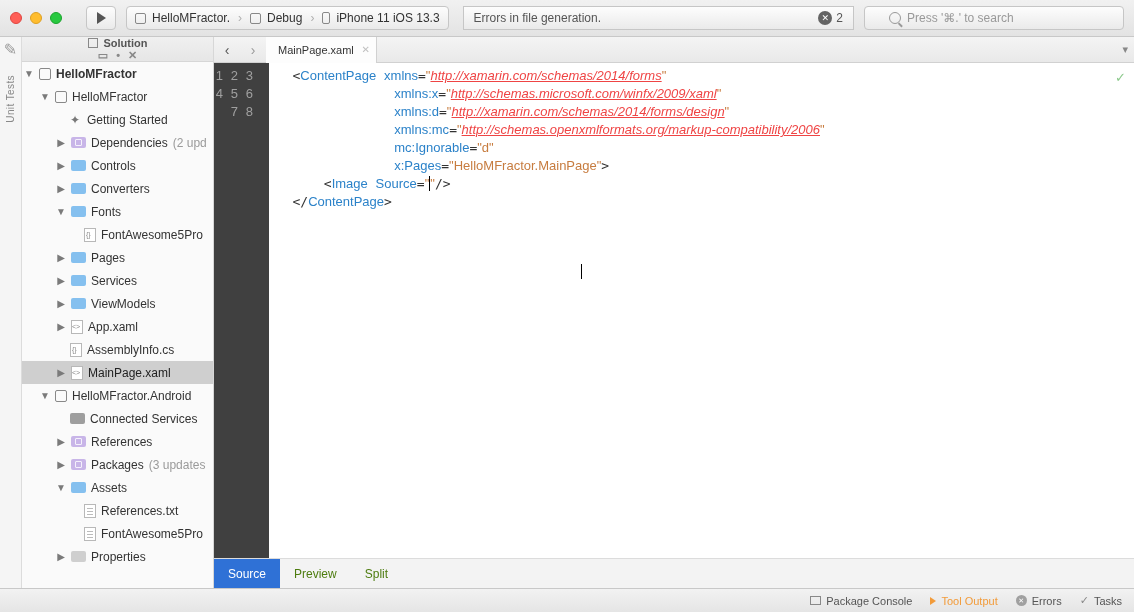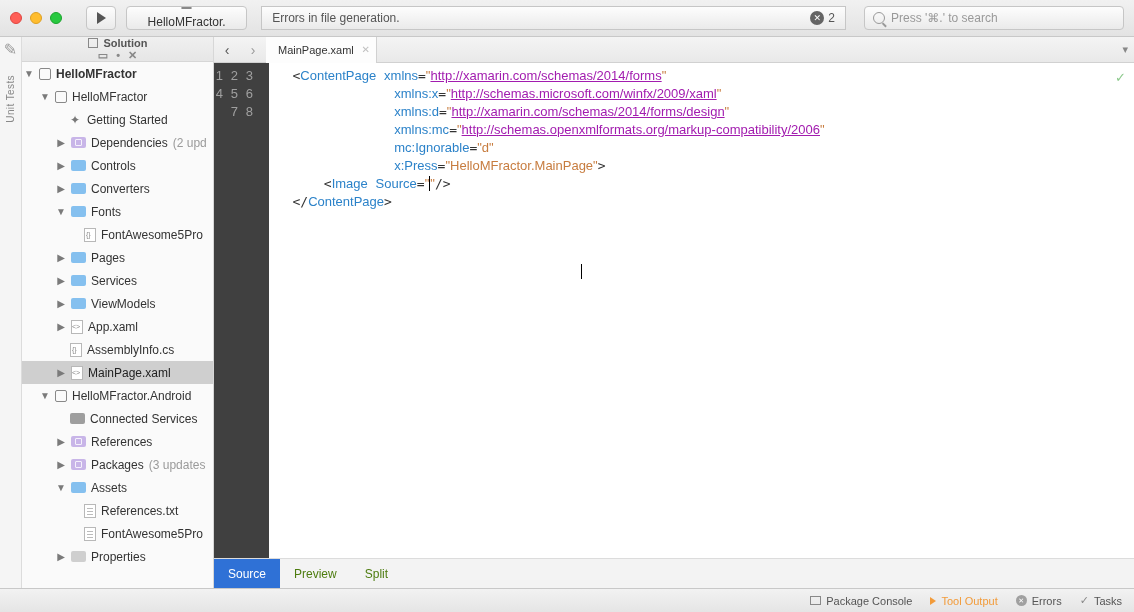--- a/index.html
+++ b/index.html
@@ -20,37 +20,37 @@
   .dot.yellow{background:#ffbd2e;border:1px solid #dea023;}
   .dot.green{background:#28c940;border:1px solid #1ba42d;}
   .play-btn{
     width:30px;height:24px;border-radius:4px;border:1px solid #c6c6c6;
     background:linear-gradient(#fdfdfd,#eaeaea);display:flex;align-items:center;justify-content:center;
     cursor:pointer;
   }
   .play-triangle{width:0;height:0;border-top:6px solid transparent;border-bottom:6px solid transparent;border-left:9px solid #555;}
   .scheme-bar{
     display:flex;align-items:center;background:linear-gradient(#fdfdfd,#eaeaea);
-    border:1px solid #c6c6c6;border-radius:4px;height:24px;padding:0 8px;gap:6px;flex-direction:column;
+    border:1px solid #c6c6c6;border-radius:4px;height:24px;padding:0 8px;gap:6px;
   }
   .scheme-bar .sep{color:#b0b0b0;margin:0 2px;}
   .empty-box{width:11px;height:11px;border:1.5px solid #888;border-radius:2px;display:inline-block;}
   .phone-icon{width:8px;height:12px;border:1.5px solid #888;border-radius:2px;display:inline-block;}
   .statusbar{
     flex:1;display:flex;align-items:center;justify-content:space-between;
     background:linear-gradient(#fdfdfd,#eaeaea);border:1px solid #c6c6c6;
     border-radius:0;height:24px;padding:0 10px;margin-left:4px;
   }
   .status-text{color:#555;white-space:nowrap;}
   .err-pill{display:flex;align-items:center;gap:4px;color:#555;}
   .err-circle{width:14px;height:14px;background:#646464;border-radius:50%;display:flex;align-items:center;justify-content:center;}
   .err-circle::after{content:"✕";color:#fff;font-size:9px;line-height:1;}
   .search-pill{
     width:260px;height:24px;background:linear-gradient(#fdfdfd,#eaeaea);border:1px solid #c6c6c6;
-    border-radius:4px;display:flex;align-items:center;gap:6px;padding:0 8px;color:#999;margin-left:8px;
+    border-radius:4px;display:flex;align-items:center;gap:6px;padding:0 24px;color:#999;
   }
   .mag{width:12px;height:12px;border:1.5px solid #999;border-radius:50%;position:relative;}
   .mag::after{content:"";position:absolute;width:5px;height:1.5px;background:#999;transform:rotate(45deg);bottom:-2px;right:-3px;}
   
   .body-area{display:flex;height:calc(612px - 37px - 24px);}
   .left-gutter{width:22px;background:#f5f5f5;border-right:1px solid #dcdcdc;display:flex;flex-direction:column;align-items:center;padding-top:6px;gap:14px;}
   .clip-icon{width:12px;height:12px;display:flex;align-items:center;justify-content:center;color:#999;}
   .vtext{writing-mode:vertical-rl;transform:rotate(180deg);font-size:10px;color:#888;letter-spacing:.4px;margin-top:6px;}
   
   .sidebar{width:192px;background:#fafafa;border-right:1px solid #d7d7d7;display:flex;flex-direction:column;overflow:hidden;}
@@ -89,21 +89,21 @@
     height:26px;display:flex;align-items:center;padding:0 22px 0 12px;background:#fdfdfd;
     border-right:1px solid #d1d1d1;color:#333;font-size:11px;position:relative;
   }
   .tab .x{position:absolute;right:6px;color:#c0c0c0;font-size:10px;cursor:pointer;}
   .tbar-menu{position:absolute;right:6px;top:6px;color:#888;font-size:11px;cursor:pointer;}
   .editor-body{flex:1;display:flex;overflow:hidden;}
   .gutter{width:55px;text-align:right;padding:4px 16px 0 0;font-family:Menlo,monospace;font-size:13px;color:#a0a0a0;background:#404040;line-height:18px;}
   .code{flex:1;padding:4px 0 0 0;font-family:Menlo,monospace;font-size:13px;line-height:18px;white-space:pre;position:relative;}
   .tag{color:#2b82c9;}
   .attr{color:#2b82c9;}
-  .url{color:#a21caf;text-decoration:underline;}
+  .url{color:#ef4444;text-decoration:underline;font-style:italic;}
   .str{color:#c77c3f;}
   .quote{color:#c77c3f;}
   .text-cursor{position:absolute;width:1px;height:15px;background:#000;left:312px;top:201px;}
   .mini-check{position:absolute;right:8px;top:6px;color:#8cc98c;font-size:13px;}
   .view-tabs{
     height:30px;border-top:1px solid #dcdcdc;background:#f3f3f3;display:flex;align-items:center;
     font-size:12px;padding:0;
   }
   .vtab{padding:0 14px;height:100%;display:flex;align-items:center;color:#4d7c0f;cursor:pointer;}
   .vtab.active{background:#2f71d6;color:#fff;}
@@ -298,21 +298,21 @@
 <span>4</span>
 <span>5</span>
 <span>6</span>
 <span>7</span>
 <span>8</span></div>
       <div class="code">   &lt;<span class="tag">ContentPage</span> <span class="attr">xmlns</span>=<span class="quote">"</span><span class="url">http://xamarin.com/schemas/2014/forms</span><span class="quote">"</span>
                 <span class="attr">xmlns:x</span>=<span class="quote">"</span><span class="url">http://schemas.microsoft.com/winfx/2009/xaml</span><span class="quote">"</span>
                 <span class="attr">xmlns:d</span>=<span class="quote">"</span><span class="url">http://xamarin.com/schemas/2014/forms/design</span><span class="quote">"</span>
                 <span class="attr">xmlns:mc</span>=<span class="quote">"</span><span class="url">http://schemas.openxmlformats.org/markup-compatibility/2006</span><span class="quote">"</span>
                 <span class="attr">mc:Ignorable</span>=<span class="quote">"</span><span class="str">d</span><span class="quote">"</span>
-                <span class="attr">x:Press</span>=<span class="quote">"</span><span class="str">HelloMFractor.MainPage</span><span class="quote">"</span>&gt;
+                <span class="attr">x:Pages</span>=<span class="quote">"</span><span class="str">HelloMFractor.MainPage</span><span class="quote">"</span>&gt;
        &lt;<span class="tag">Image</span> <span class="attr">Source</span>=<span class="quote">"</span><span class="str"></span><span style="border-left:1px solid #000;height:14px"></span><span class="quote">"</span>/&gt;
    &lt;/<span class="tag">ContentPage</span>&gt;
         <span class="mini-check">✓</span>
         <div class="text-cursor"></div>
       </div>
     </div>
     <div class="view-tabs">
       <div class="vtab active">
           <span>Source</span>
         </div>

